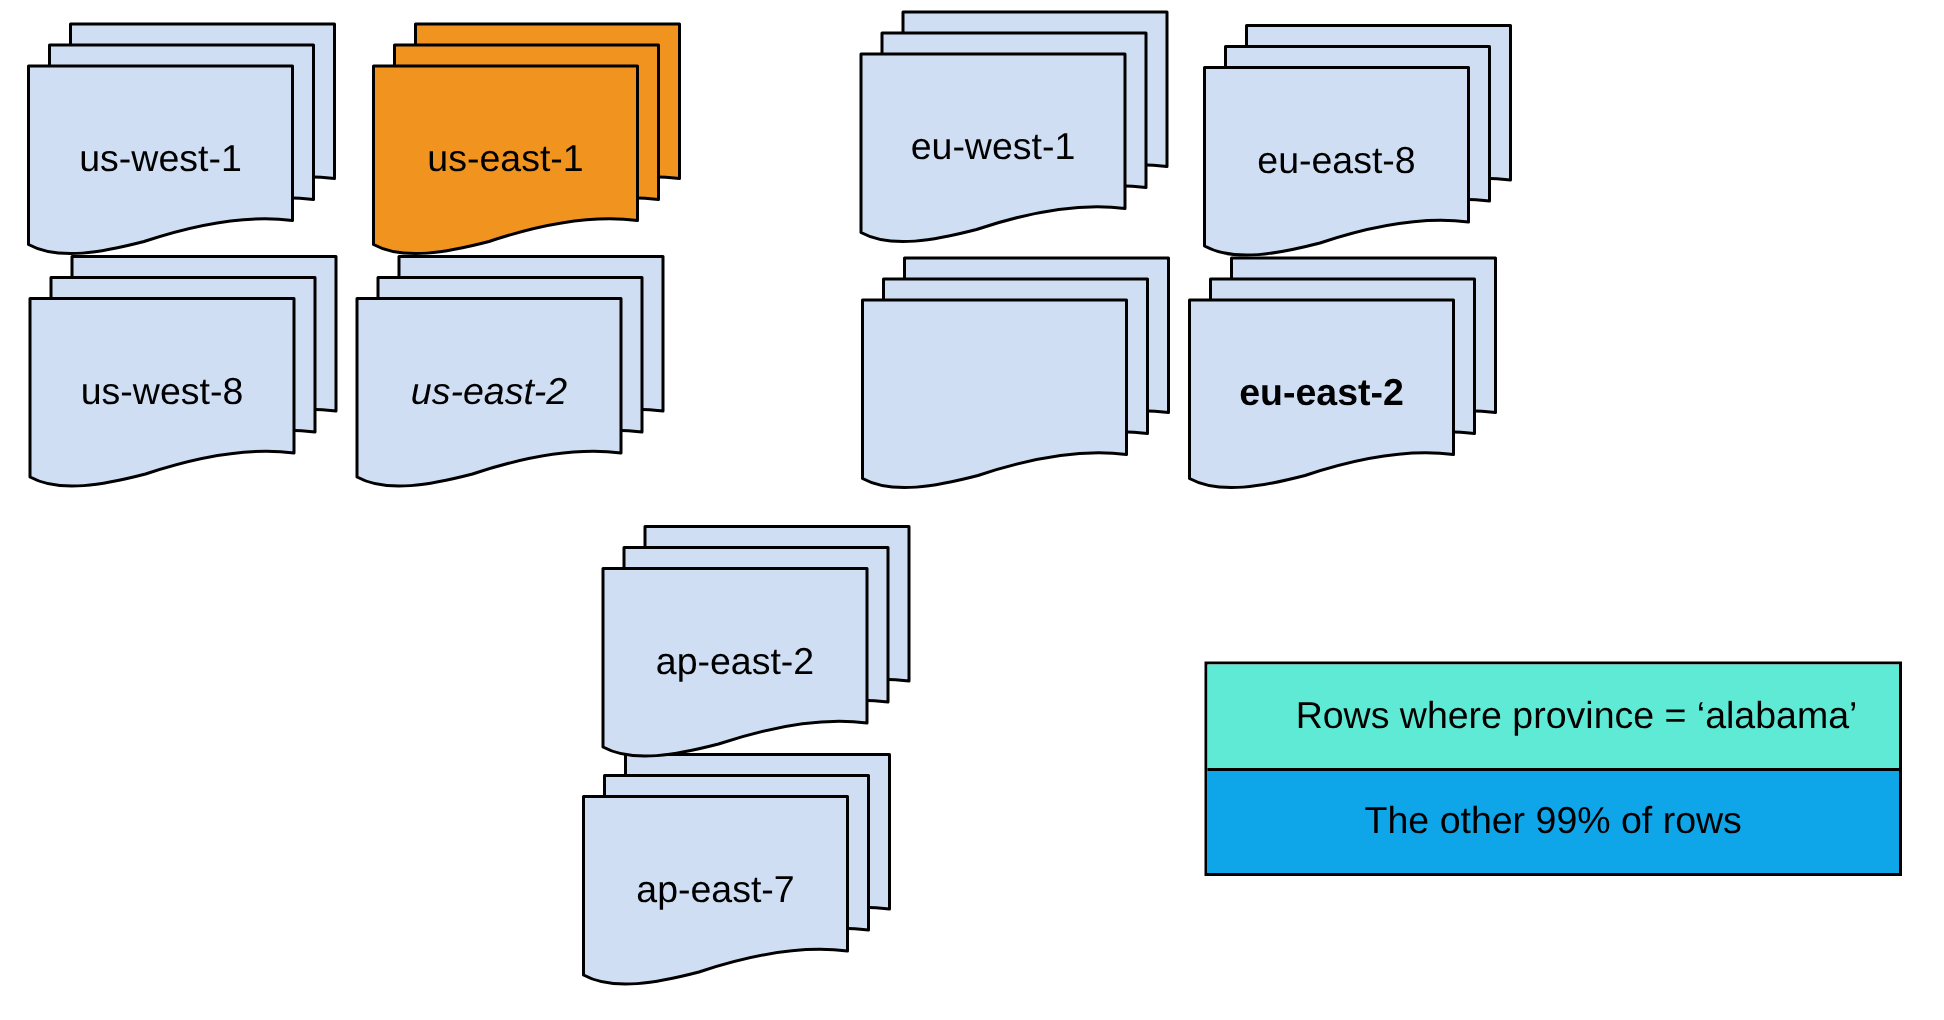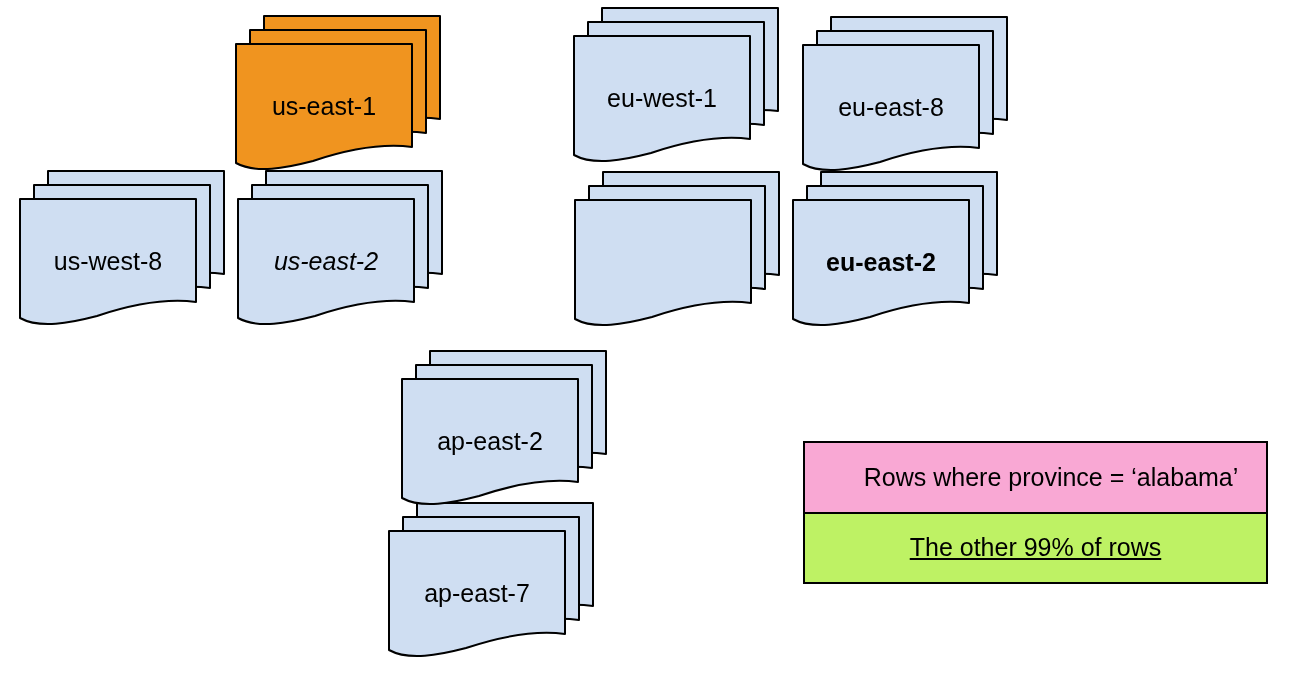--- a/index.html
+++ b/index.html
@@ -47,21 +47,21 @@
     justify-content: center;
     font-size: 25px;
     color: #000000;
     white-space: nowrap;
   }
   .z-top    { z-index: 3; }
   .z-bottom { z-index: 2; }
 
   
   .pos-us-west-1 { left: 17px;  top: 14px; }
-  .pos-us-east-1 { left: 234px; top: 14px; }
+  .pos-us-east-1 { left: 247px; top: 14px; }
   .pos-eu-west-1 { left: 572px; top: 6px; }
   .pos-eu-east-1 { left: 801px; top: 15px; }
   .pos-us-west-2 { left: 18px;  top: 169px; }
   .pos-us-east-2 { left: 236px; top: 169px; font-style: italic; }
   .pos-eu-west-2 { left: 573px; top: 170px; }
   .pos-eu-east-2 { left: 791px; top: 170px; font-weight: bold; }
   .pos-ap-east-1 { left: 400px; top: 349px; }
   .pos-ap-east-2 { left: 387px; top: 501px; }
 
   
@@ -100,20 +100,30 @@
 <body>
 
 <svg class="defs-svg" aria-hidden="true">
   <defs>
     <path id="doc-shape" d="M 0 0 L 176 0 L 176 103 C 145 99 110 106 77 117 C 50 124 20 130 0 119 Z"></path>
   </defs>
 </svg>
 
 <div class="canvas">
 
+  <div class="stack pos-us-west-1 z-top">
+    <svg width="209" height="162" viewBox="0 0 209 162">
+      <g class="docs" fill="#cfdef2">
+        <use href="#doc-shape" xlink:href="#doc-shape" x="30" y="2"></use>
+        <use href="#doc-shape" xlink:href="#doc-shape" x="16" y="16"></use>
+        <use href="#doc-shape" xlink:href="#doc-shape" x="2" y="30"></use>
+      </g>
+    </svg>
+    <div class="stack-label">us-west-1</div>
+  </div>
 
   <div class="stack pos-us-east-1 z-top">
     <svg width="209" height="162" viewBox="0 0 209 162">
       <g class="docs" fill="#f0941f">
         <use href="#doc-shape" xlink:href="#doc-shape" x="30" y="2"></use>
         <use href="#doc-shape" xlink:href="#doc-shape" x="16" y="16"></use>
         <use href="#doc-shape" xlink:href="#doc-shape" x="2" y="30"></use>
       </g>
     </svg>
     <div class="stack-label">us-east-1</div>
@@ -200,21 +210,21 @@
       <g class="docs" fill="#cfdef2">
         <use href="#doc-shape" xlink:href="#doc-shape" x="30" y="2"></use>
         <use href="#doc-shape" xlink:href="#doc-shape" x="16" y="16"></use>
         <use href="#doc-shape" xlink:href="#doc-shape" x="2" y="30"></use>
       </g>
     </svg>
     <div class="stack-label">ap-east-7</div>
   </div>
 
   <div class="legend">
-    <div class="legend-row" style="background-color: #f9a8d4; padding-left: 31px;">
+    <div class="legend-row" style="background-color: #5eead4; padding-left: 31px;">
       <span>Rows where province = ‘alabama’</span>
     </div>
-    <div class="legend-row" style="background-color: #bef264; text-decoration: underline;">
+    <div class="legend-row" style="background-color: #0ea5e9;">
       <span>The other 99% of rows</span>
     </div>
   </div>
 
 </div>
 
 </body></html>

